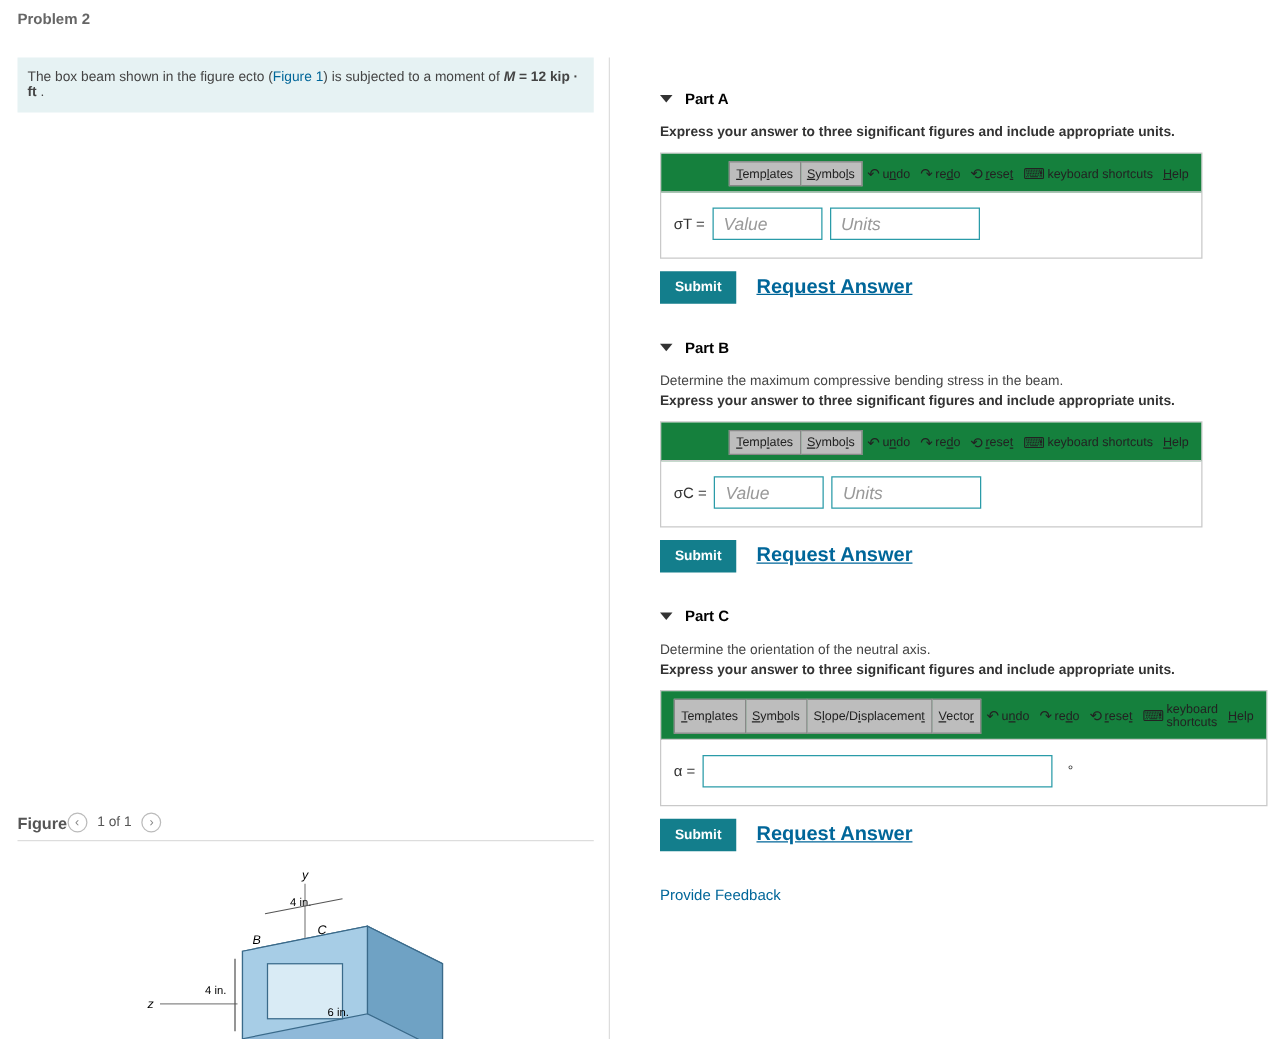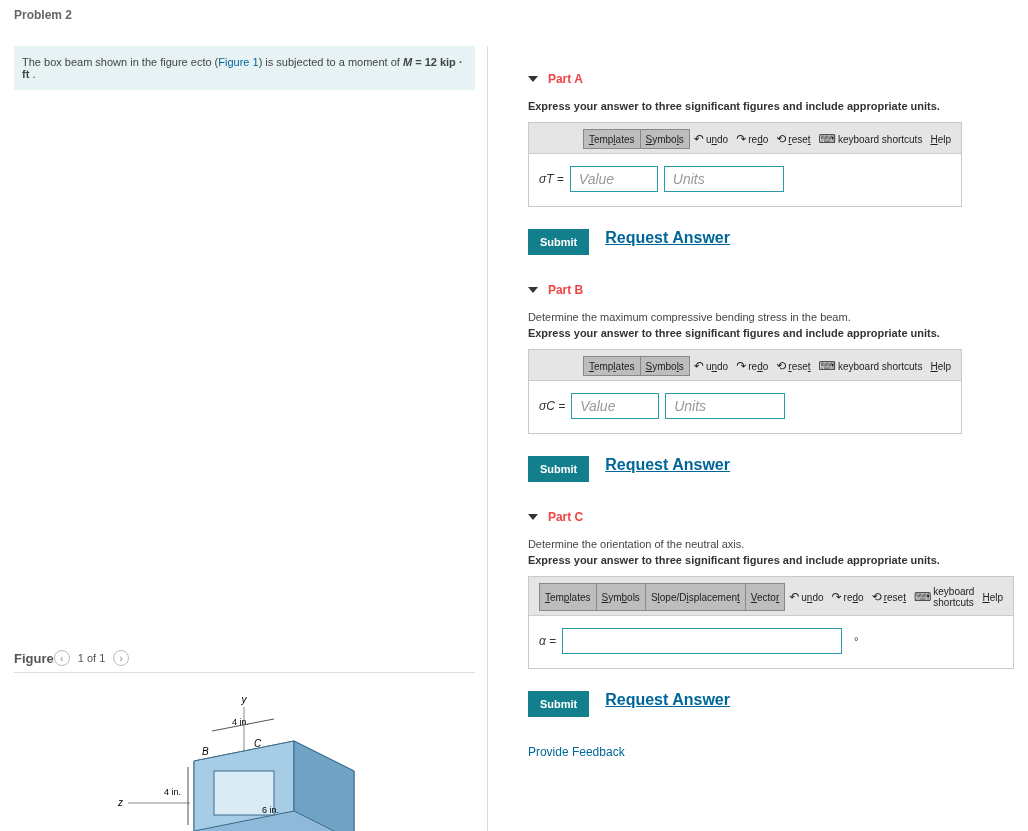--- a/index.html
+++ b/index.html
@@ -13,41 +13,41 @@
   .stem .link { color: #006699; }
   .stem .bold { font-weight: bold; font-style: italic; }
   .figure-header { display: flex; align-items: center; justify-content: flex-start; margin-top: 560px; border-bottom: 1px solid #ddd; padding-bottom: 6px; }
   .figure-title { font-weight: bold; color: #555; font-size: 13px; }
   .figure-nav { display: flex; align-items: center; gap: 8px; color: #555; font-size: 11px; }
   .circbtn { width: 16px; height: 16px; border: 1px solid #bbb; border-radius: 50%; display: inline-flex; align-items: center; justify-content: center; font-size: 10px; color: #888; background: #fff; cursor: pointer; }
   .figure-img { display: flex; justify-content: center; padding-top: 18px; }
   .part { margin-bottom: 28px; }
   .part-row { display: flex; align-items: center; gap: 10px; margin-bottom: 14px; }
   .caret { width: 0; height: 0; border-left: 5px solid transparent; border-right: 5px solid transparent; border-top: 6px solid #333; }
-  .part-title { font-weight: bold; color: #ef4444; font-size: 12px; }
+  .part-title { font-weight: bold; color: #000000; font-size: 12px; }
   .prompt { color: #444; font-size: 11px; margin-left: 0; margin-bottom: 4px; }
   .express { color: #333; font-weight: bold; font-size: 11px; margin-bottom: 10px; }
   .inputpanel { border: 1px solid #c9c9c9; display: inline-block; min-width: 370px; }
-  .toolbar { background: #e5e5e5; padding: 6px 6px 4px 54px; border-bottom: 1px solid #ccc; display: flex; gap: 0; align-items: stretch; }
+  .toolbar { background: #15803d; padding: 6px 6px 4px 54px; border-bottom: 1px solid #ccc; display: flex; gap: 0; align-items: stretch; }
   .tbtn { font-size: 10px; color: #222; background: #bdbdbd; border: 1px solid #888; padding: 3px 5px; display: inline-flex; align-items: center; gap: 3px; cursor: pointer; }
   .tbtn + .tbtn { border-left: none; }
   .tbtn u { text-decoration: underline; }
   .tplain { font-size: 10px; color: #222; padding: 3px 4px; display: inline-flex; align-items: center; gap: 2px; cursor: pointer; }
   .icon-undo::before { content: "↶"; font-size: 12px; }
   .icon-redo::before { content: "↷"; font-size: 12px; }
   .icon-reset::before { content: "⟲"; font-size: 12px; }
   .icon-kb::before { content: "⌨"; font-size: 12px; }
   .inputs-row { display: flex; align-items: center; padding: 12px 10px 14px 10px; gap: 6px; }
-  .varlabel { font-style: italic; font-size: 12px; color: #333; }
+  .varlabel { font-size: 12px; color: #333; }
   .field { border: 1px solid #2a9ba8; height: 26px; font-size: 14px; font-style: italic; color: #999; padding: 2px 8px; display: flex; align-items: center; }
   .field.value { width: 88px; }
   .field.units { width: 120px; }
   .field.wide { width: 280px; font-style: normal; background: #fff; }
   .deg { margin-left: 6px; font-size: 11px; }
-  .actions { display: flex; align-items: flex-start; gap: 16px; margin-top: 22px; }
+  .actions { display: flex; align-items: center; gap: 16px; margin-top: 10px; }
   .submit { background: #137e8c; color: #fff; font-weight: bold; font-size: 11px; border: none; padding: 7px 12px; cursor: pointer; }
   .req { color: #006699; font-weight: bold; font-size: 16px; text-decoration: underline; cursor: pointer; }
   .feedback { color: #006699; font-size: 12px; margin-top: 6px; cursor: pointer; }
 </style>
 </head>
 <body>
 
 <div class="page">
   <div class="title">Problem 2</div>
 

